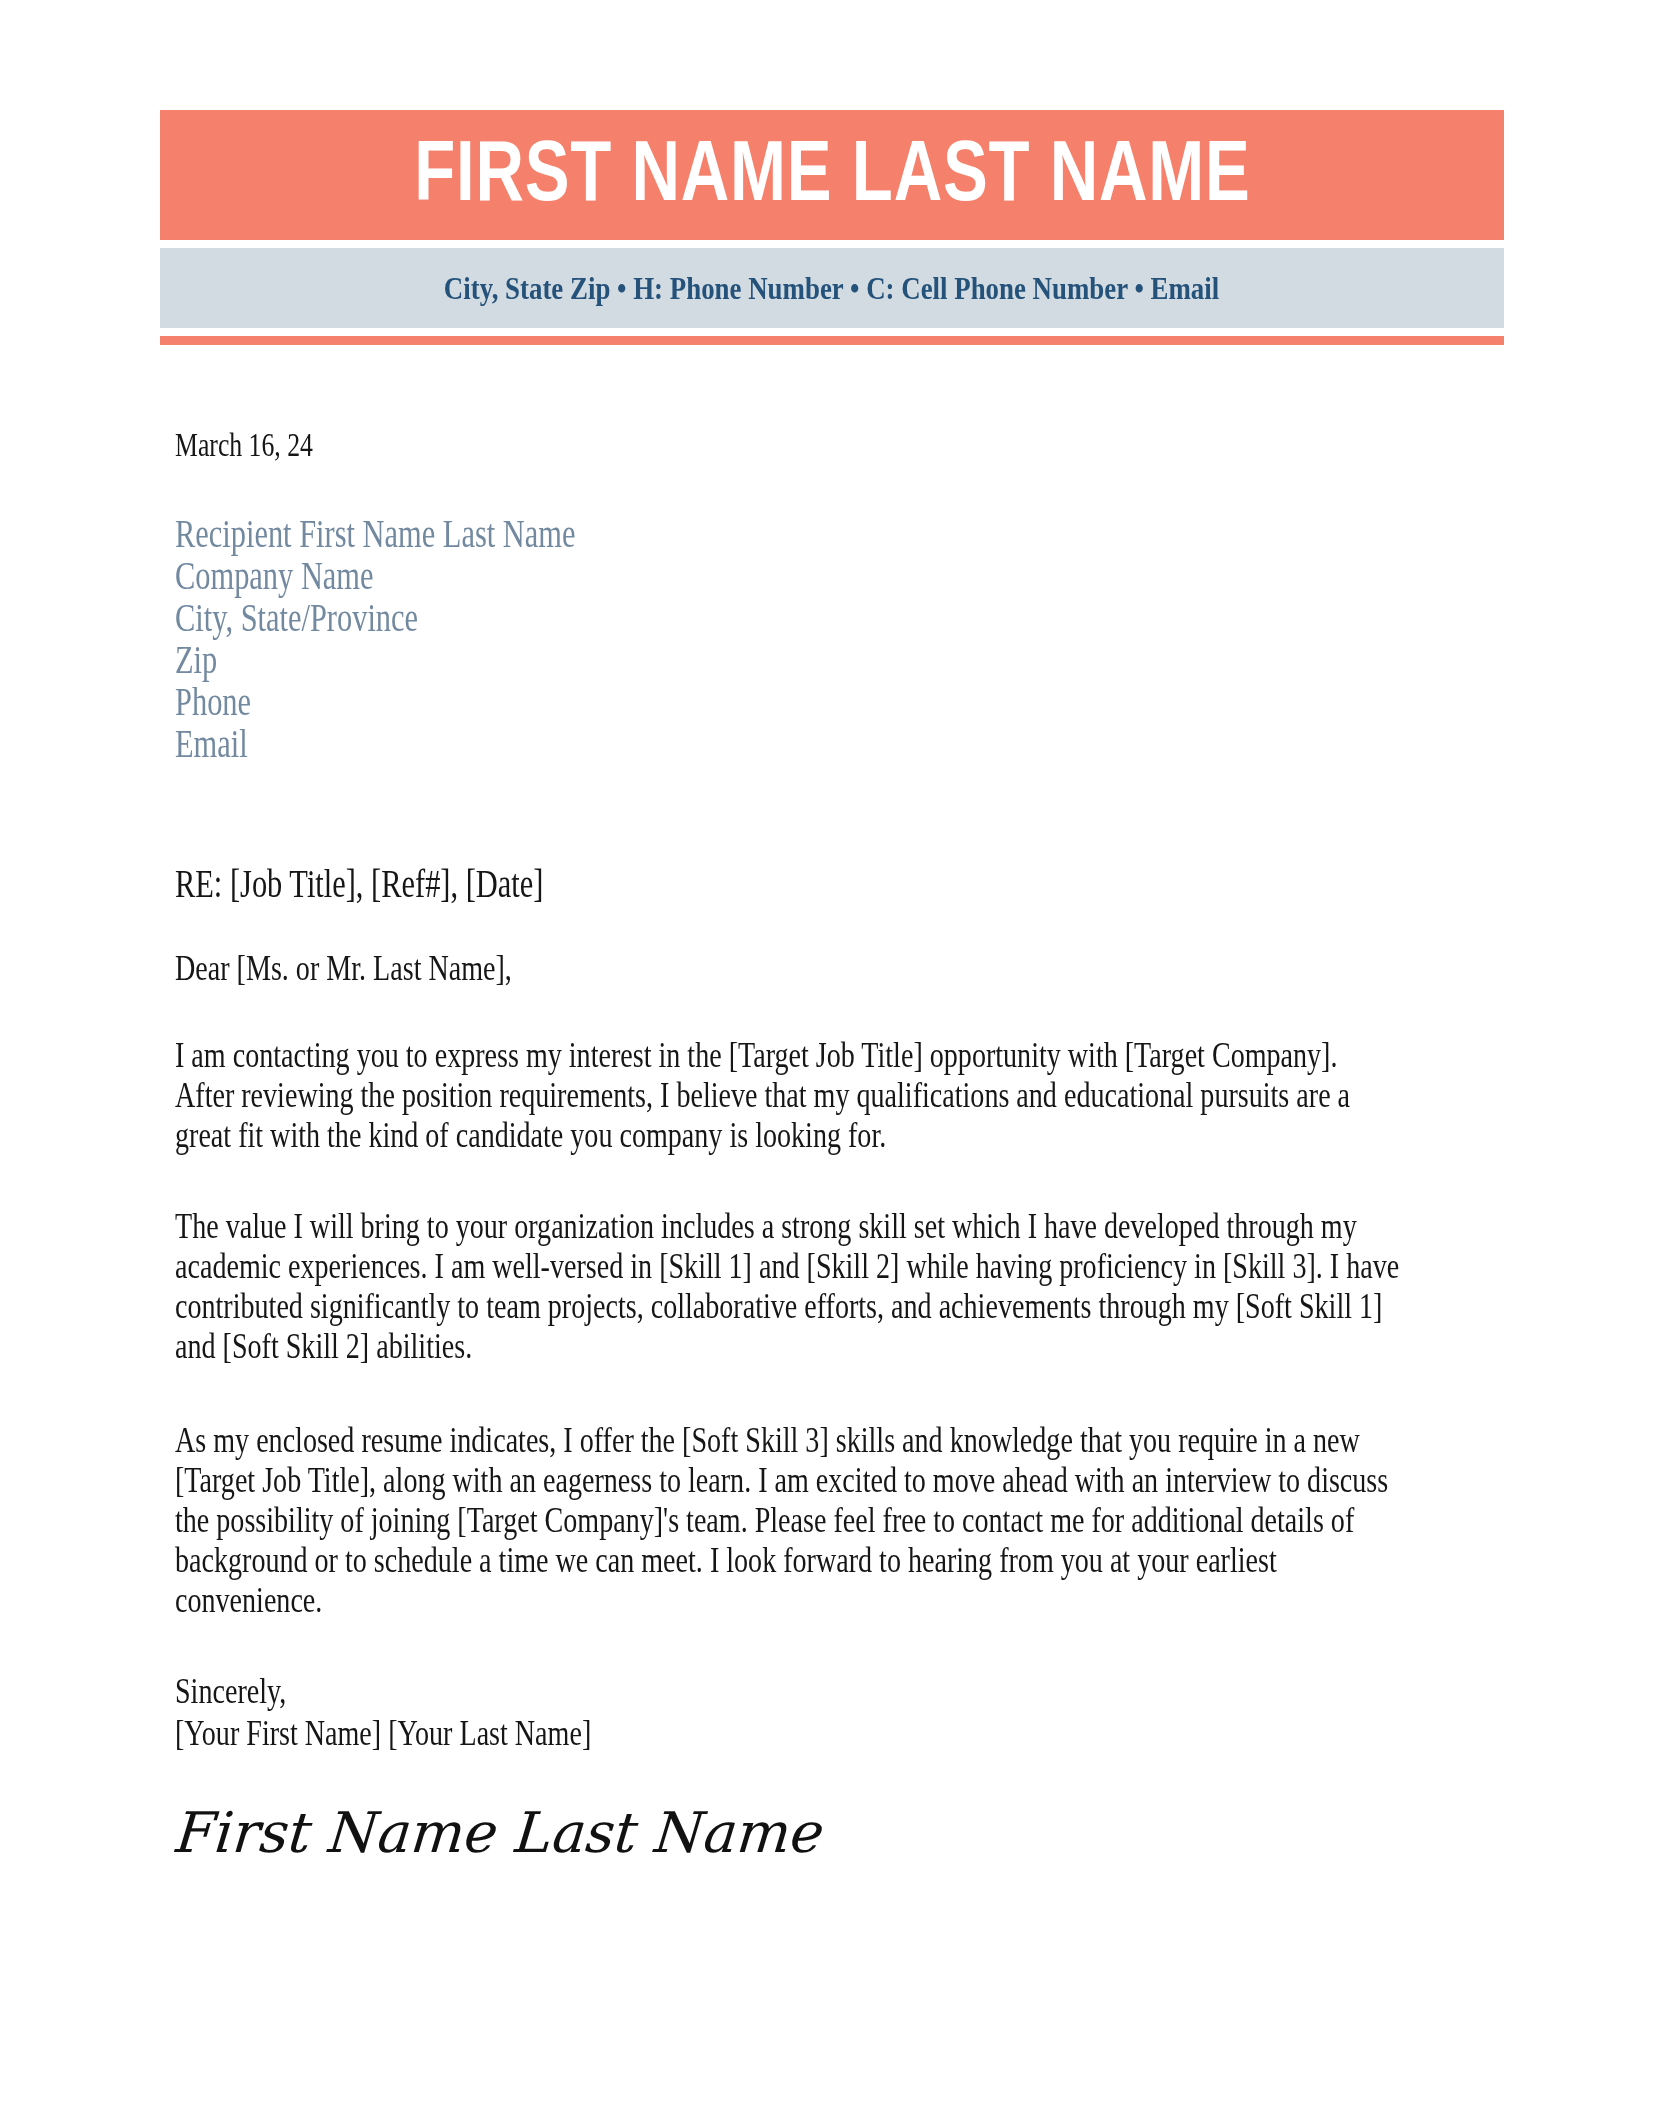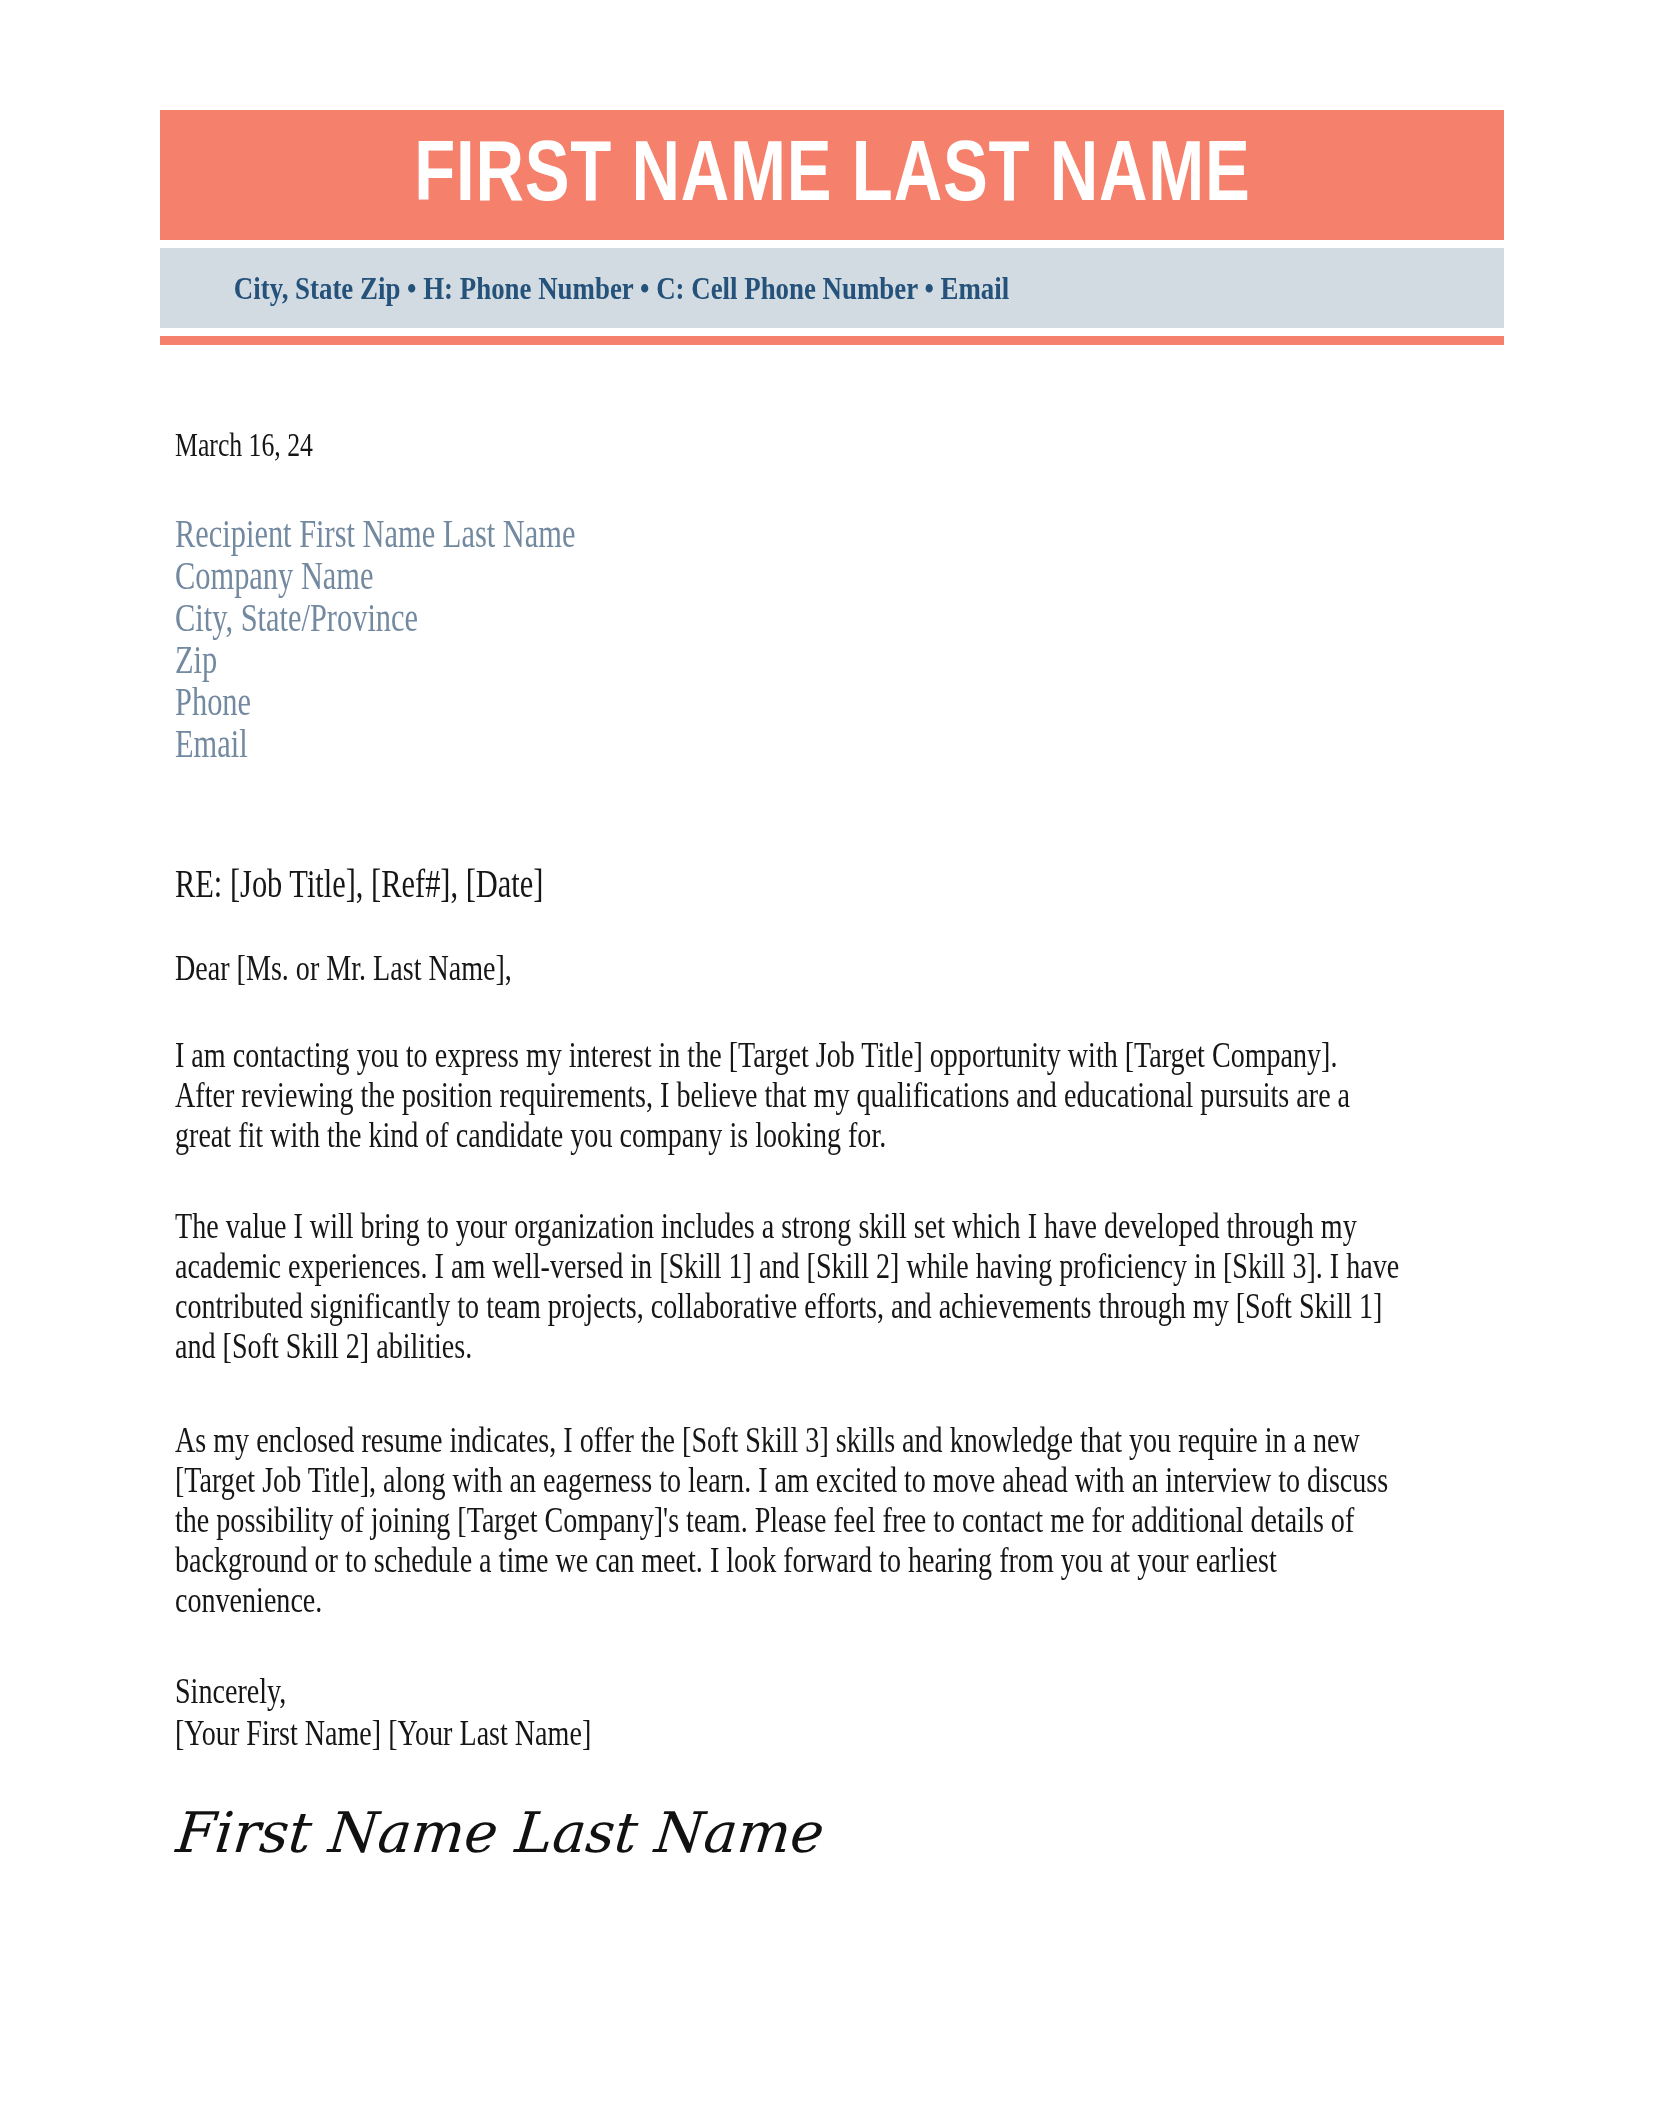--- a/index.html
+++ b/index.html
@@ -27,21 +27,21 @@
     line-height:1;
     color:#ffffff;
     letter-spacing:1px;
     white-space:nowrap;
     transform:scaleX(0.79);
     transform-origin:50% 50%;
   }
   .band-contact{
     left:160px;top:248px;width:1344px;height:80px;
     background:var(--band,#D3DBE2);
-    display:flex;align-items:center;justify-content:flex-start;
+    display:flex;align-items:center;justify-content:center;
   }
   .band-contact .contact-line{
     font-family:"Liberation Serif", serif;
     font-weight:700;
     font-size:32px;
     color:var(--navy,#24527A);
     white-space:nowrap;
     transform:scaleX(0.84);
     transform-origin:50% 50%;
   }

